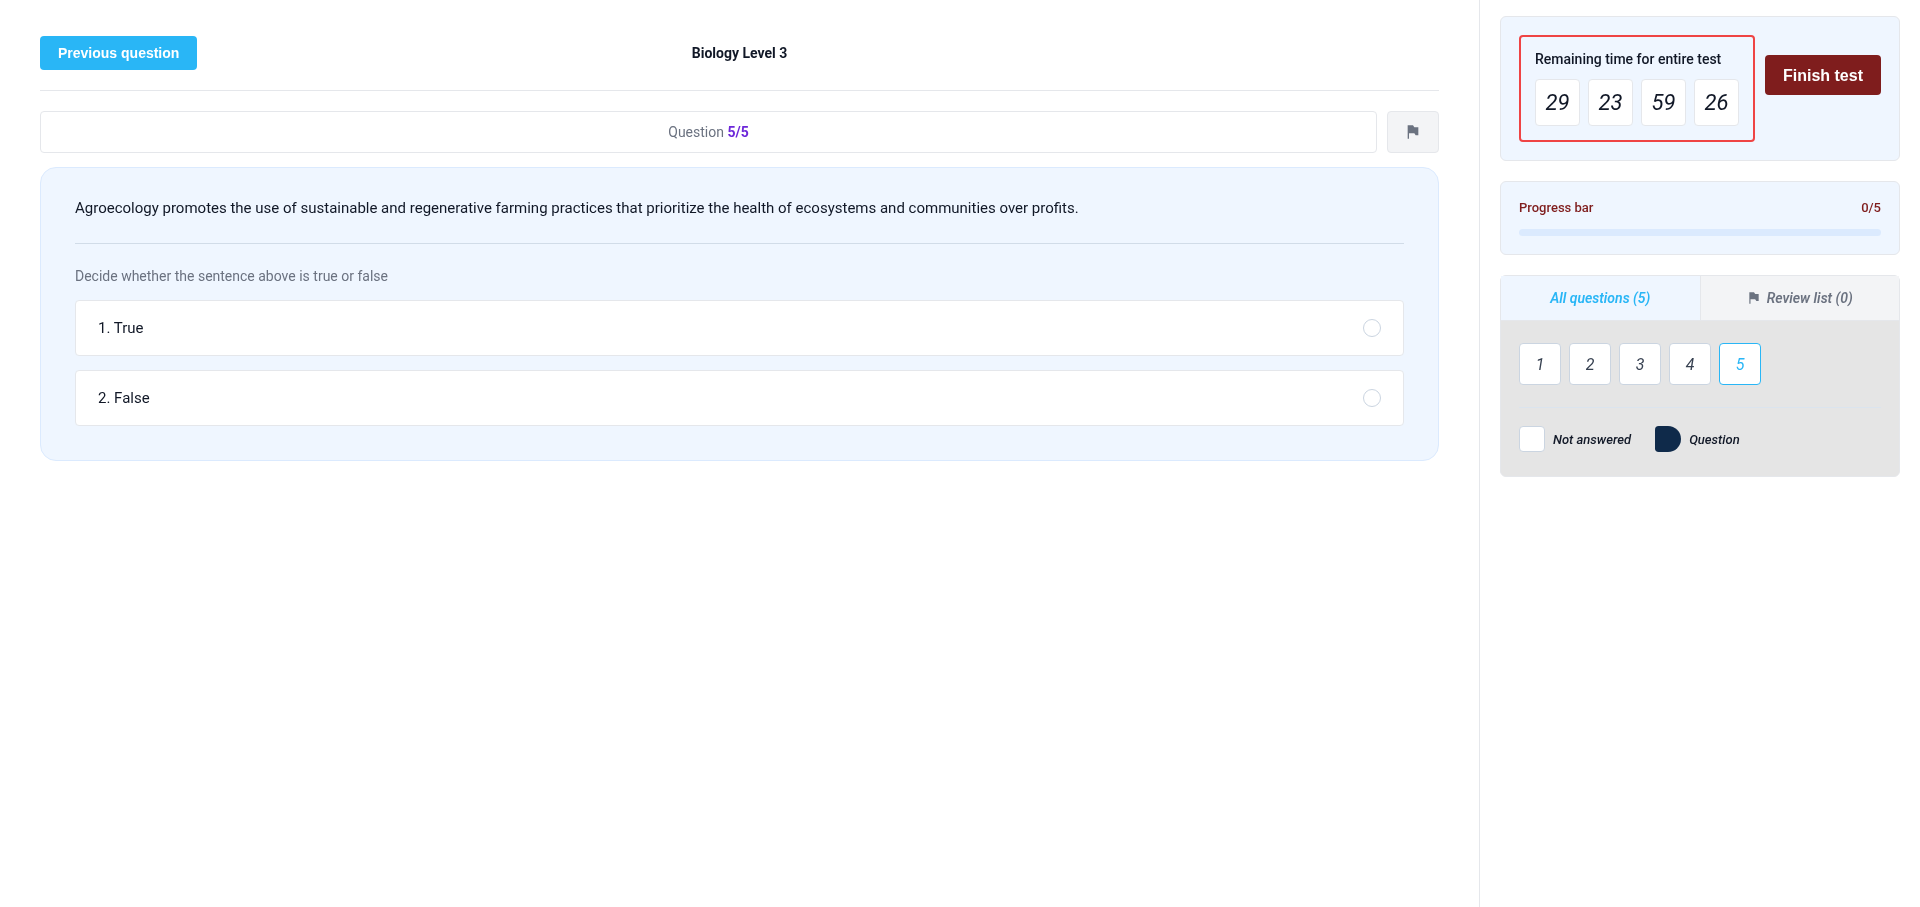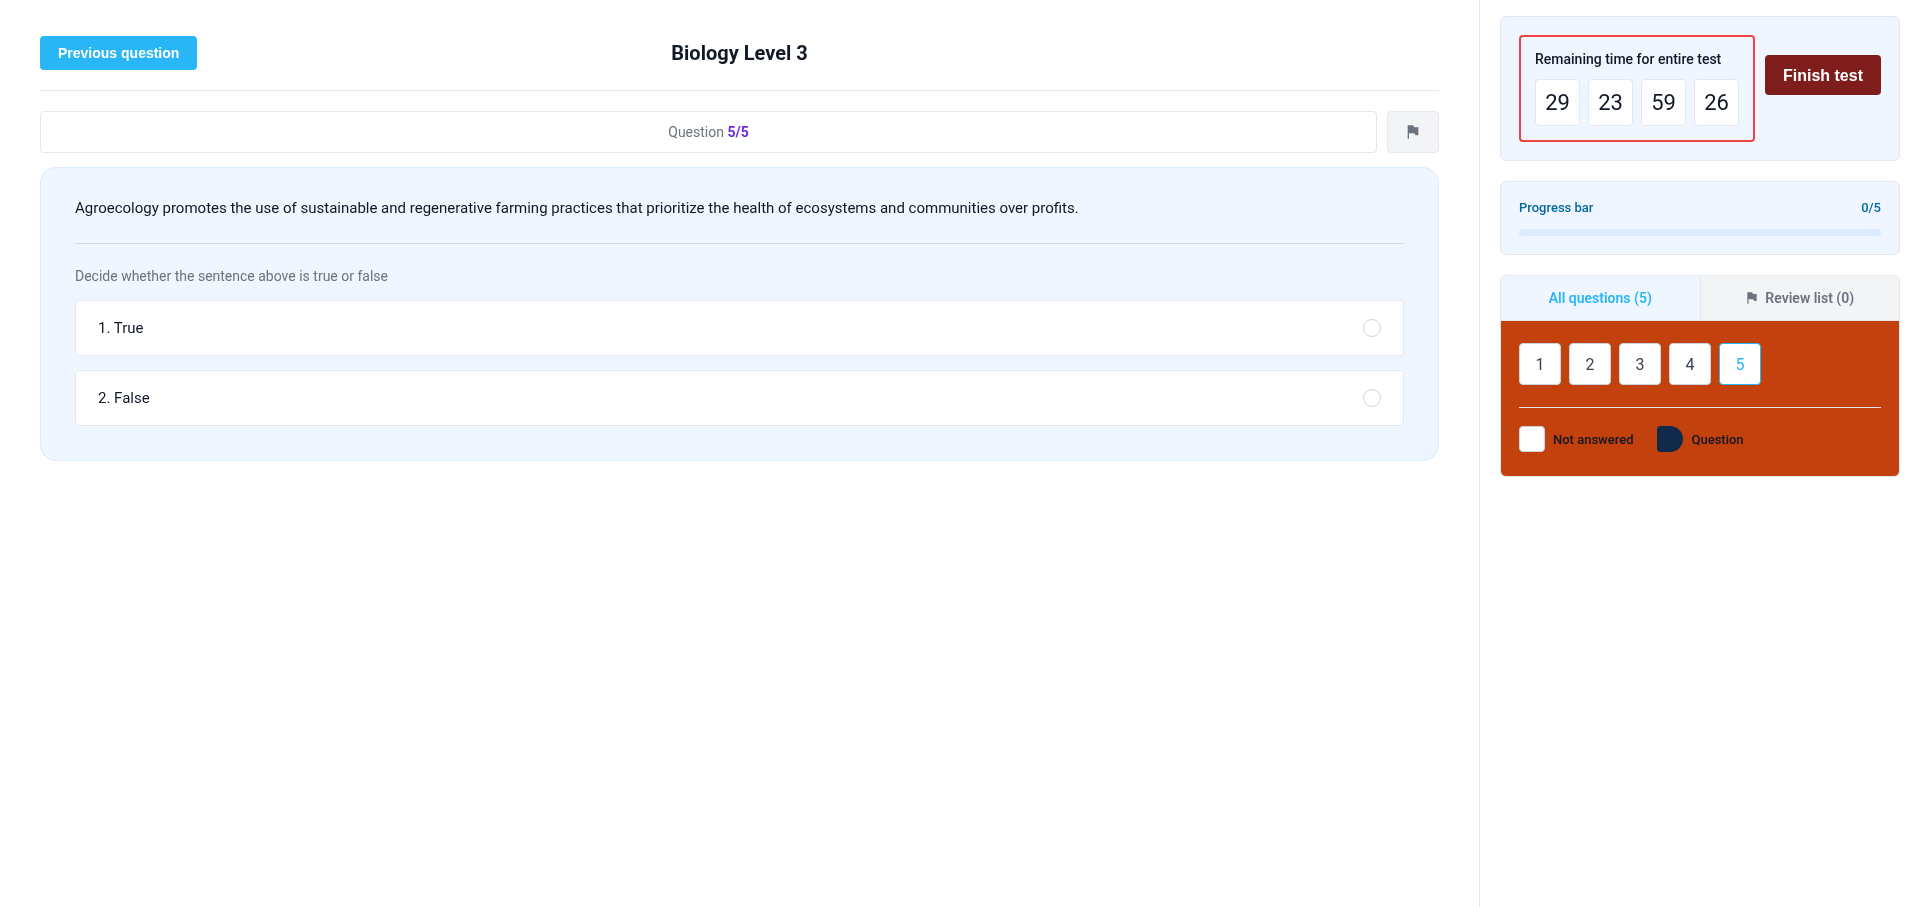--- a/index.html
+++ b/index.html
@@ -39,21 +39,21 @@
       padding: 9px 18px;
       font-weight: 600;
       font-size: 14px;
       cursor: pointer;
     }
     .title {
       position: absolute;
       left: 50%;
       transform: translateX(-50%);
       font-weight: 700;
-      font-size: 20px;
+      font-size: 14px;
       color: #111827;
     }
     .divider {
       border: none;
       border-top: 1px solid #e5e7eb;
       margin-bottom: 20px;
     }
     .meta-row {
       display: flex;
       gap: 10px;
@@ -161,20 +161,21 @@
     }
     .timer-box {
       flex: 1;
       background: #fff;
       border: 1px solid #e5e7eb;
       border-radius: 4px;
       text-align: center;
       padding: 10px 0;
       font-size: 22px;
       color: #111827;
+      font-style: italic;
     }
     .finish-btn {
       background: #7f1d1d;
       color: #fff;
       border: none;
       border-radius: 4px;
       padding: 12px 18px;
       font-weight: 600;
       font-size: 16px;
       cursor: pointer;
@@ -183,31 +184,32 @@
       margin-top: 20px;
     }
     .panel-progress {
       padding: 18px;
       background: #eff6ff;
     }
     .progress-row {
       display: flex;
       justify-content: space-between;
       font-size: 13px;
-      color: #0369a1;
+      color: #7f1d1d;
       font-weight: 500;
       margin-bottom: 14px;
     }
     .progress-track {
       height: 7px;
       background: #dbeafe;
       border-radius: 4px;
     }
     .panel-nav {
-      background: #c2410c;
+      background: #e5e5e5;
+      font-style: italic;
     }
     .nav-tabs {
       display: flex;
       border-bottom: 1px solid #e5e7eb;
     }
     .nav-tab {
       flex: 1;
       text-align: center;
       padding: 14px 0;
       font-size: 14px;

